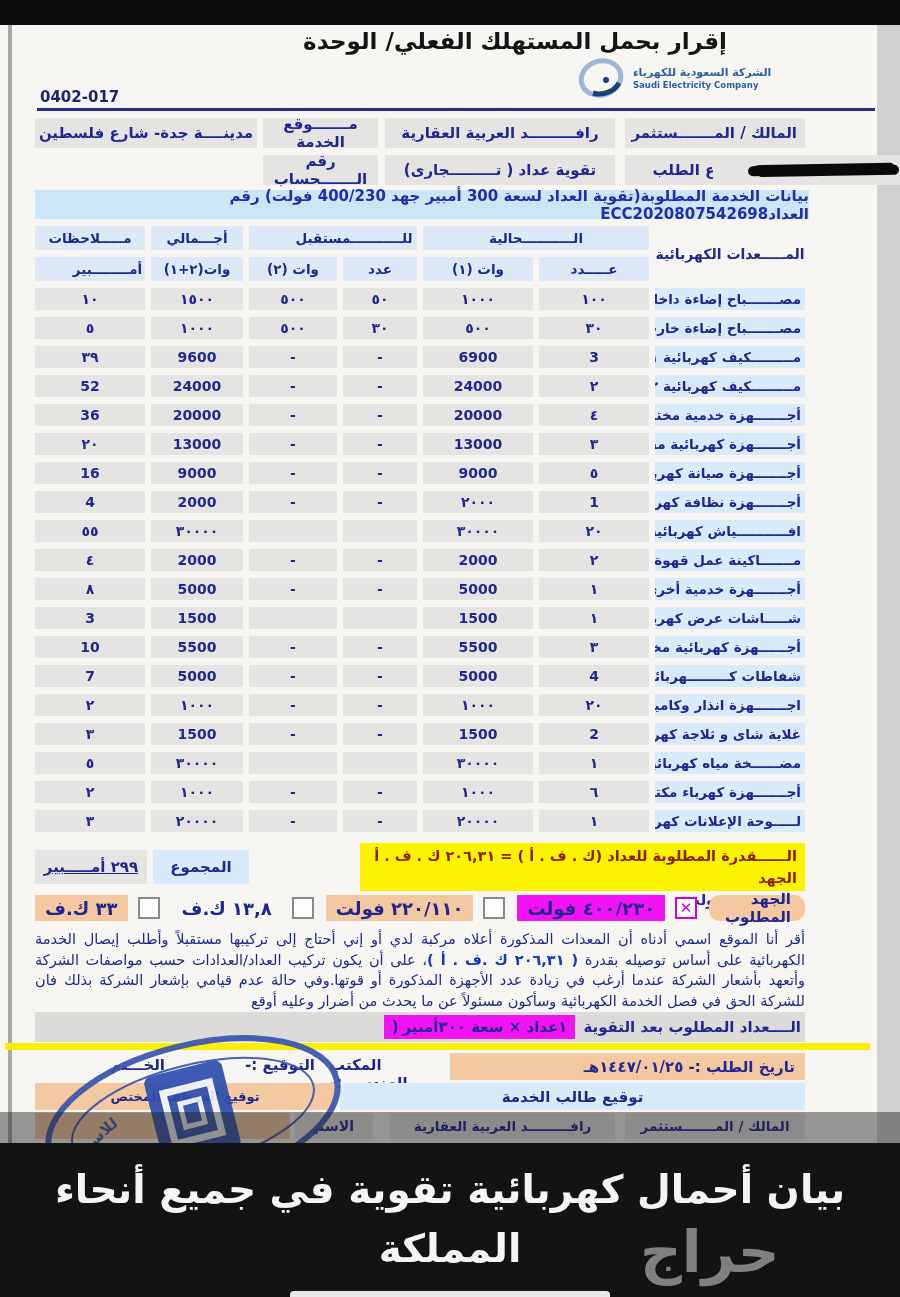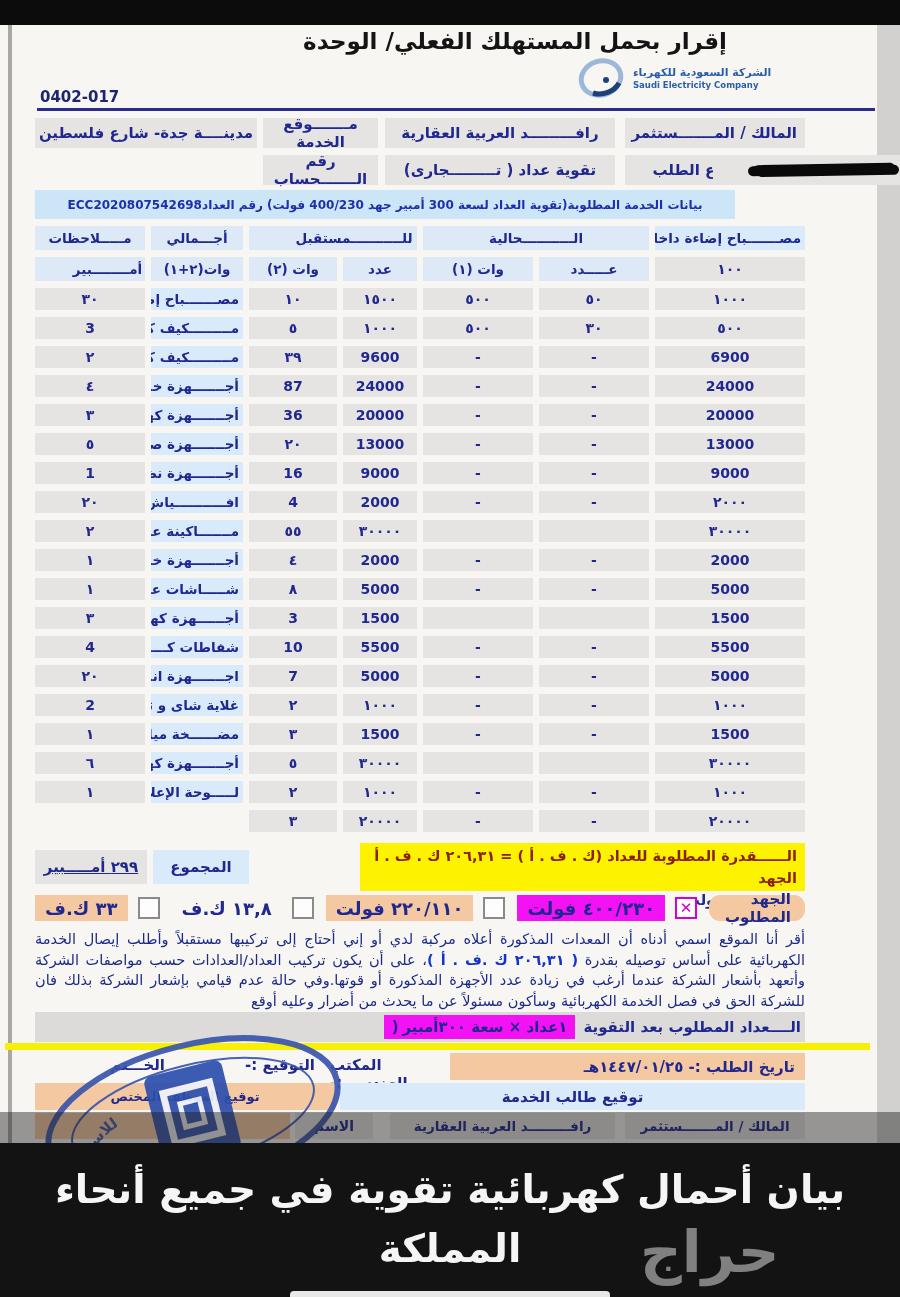--- a/index.html
+++ b/index.html
@@ -14,22 +14,22 @@
   .form-code{left:40px;top:88px;font-size:15px;font-weight:bold;color:#1d2470;}
   .hline{left:37px;top:108px;width:838px;height:3px;background:#2b2b8c;}
   .logo{left:575px;top:50px;width:200px;height:56px;display:flex;direction:ltr;align-items:center;gap:6px;}
   .logo-text{display:flex;flex-direction:column;line-height:1.25;}
   .logo-ar{font-size:11px;color:#2b5ea8;font-weight:bold;}
   .logo-en{font-size:8.5px;color:#2b5ea8;font-weight:bold;direction:ltr;}
   .cell{background:#e5e4e2;color:#20288f;font-weight:bold;display:flex;align-items:center;}
   .cell.center{justify-content:center;text-align:center;}
   .cell.right{justify-content:flex-start;padding-right:8px;}
   .fr{height:30px;font-size:15px;}
-  .banner-blue{left:35px;top:190px;width:700px;height:29px;background:#cde6f7;color:#1d2faa;
-    font-weight:bold;font-size:12px;display:flex;align-items:center;justify-content:center;}
+  .banner-blue{left:35px;top:190px;width:774px;height:29px;background:#cde6f7;color:#1d2faa;
+    font-weight:bold;font-size:15px;display:flex;align-items:center;justify-content:center;}
   .redact{position:relative;}
   .redact::after{content:"";position:absolute;left:18%;top:9px;width:64%;height:10px;background:#0a0a0a;
     border-radius:5px;box-shadow:4px 2px 0 #0a0a0a,-5px 1px 0 #0a0a0a;transform:rotate(-1deg);}
   
   .grid{left:35px;top:226px;width:770px;display:grid;direction:rtl;
     grid-template-columns:150px 110px 110px 74px 88px 92px 1fr;
     grid-template-rows:24px 24px;grid-auto-rows:22px;gap:7px 6px;}
   .hcell{background:#dde9f6;color:#20288f;font-weight:bold;font-size:13.5px;display:flex;align-items:center;justify-content:center;}
   .eqhead{grid-row:1 / span 2;grid-column:1;background:transparent;font-size:14px;}
   .gc2{grid-column:2 / span 2;}
@@ -114,20 +114,21 @@
   <div class="abs cell center fr" style="left:35px;top:118px;width:222px;">مدينــــة جدة- شارع فلسطين</div>
 
   <div class="abs cell right fr" style="left:625px;top:155px;width:180px;">نـــــــــــــوع الطلب</div>
   <div class="abs cell center fr" style="left:385px;top:155px;width:230px;">تقوية عداد ( تـــــــــجارى)</div>
   <div class="abs cell center fr" style="left:263px;top:155px;width:115px;">رقم الـــــــحساب</div>
   <div class="abs cell center fr redact" style="left:35px;top:155px;width:222px;"></div>
 
   <div class="abs banner-blue">بيانات الخدمة المطلوبة(تقوية العداد لسعة 300 أمبير جهد 400/230 فولت) رقم العدادECC2020807542698</div>
 
   <div class="abs grid">
+    <div class="hcell eqhead">المـــــعدات الكهربائية</div>
     <div class="hcell gc2" style="grid-row:1;">الـــــــــــحالية</div>
     <div class="hcell gc4" style="grid-row:1;padding-left:42px;">للـــــــــــمستقبل</div>
     <div class="hcell" style="grid-row:1;grid-column:6;">أجـــمالي</div>
     <div class="hcell" style="grid-row:1;grid-column:7;">مـــــلاحظات</div>
     <div class="hcell" style="grid-row:2;grid-column:2;">عـــــدد</div>
     <div class="hcell" style="grid-row:2;grid-column:3;">وات (١)</div>
     <div class="hcell" style="grid-row:2;grid-column:4;">عدد</div>
     <div class="hcell" style="grid-row:2;grid-column:5;">وات (٢)</div>
     <div class="hcell" style="grid-row:2;grid-column:6;">وات(٢+١)</div>
     <div class="hcell" style="grid-row:2;grid-column:7;padding-left:35px;">أمــــــــبير</div>
@@ -155,21 +156,21 @@
     <div class="numcell">-</div>
     <div class="numcell">9600</div>
     <div class="numcell">٣٩</div>
 
     <div class="eqcell">مـــــــــكيف كهربائية ٢</div>
     <div class="numcell">٢</div>
     <div class="numcell">24000</div>
     <div class="numcell">-</div>
     <div class="numcell">-</div>
     <div class="numcell">24000</div>
-    <div class="numcell">87</div>
+    <div class="numcell">52</div>
 
     <div class="eqcell">أجـــــــهزة خدمية مختلفة</div>
     <div class="numcell">٤</div>
     <div class="numcell">20000</div>
     <div class="numcell">-</div>
     <div class="numcell">-</div>
     <div class="numcell">20000</div>
     <div class="numcell">36</div>
 
     <div class="eqcell">أجـــــــهزة كهربائية مساعدة</div>

